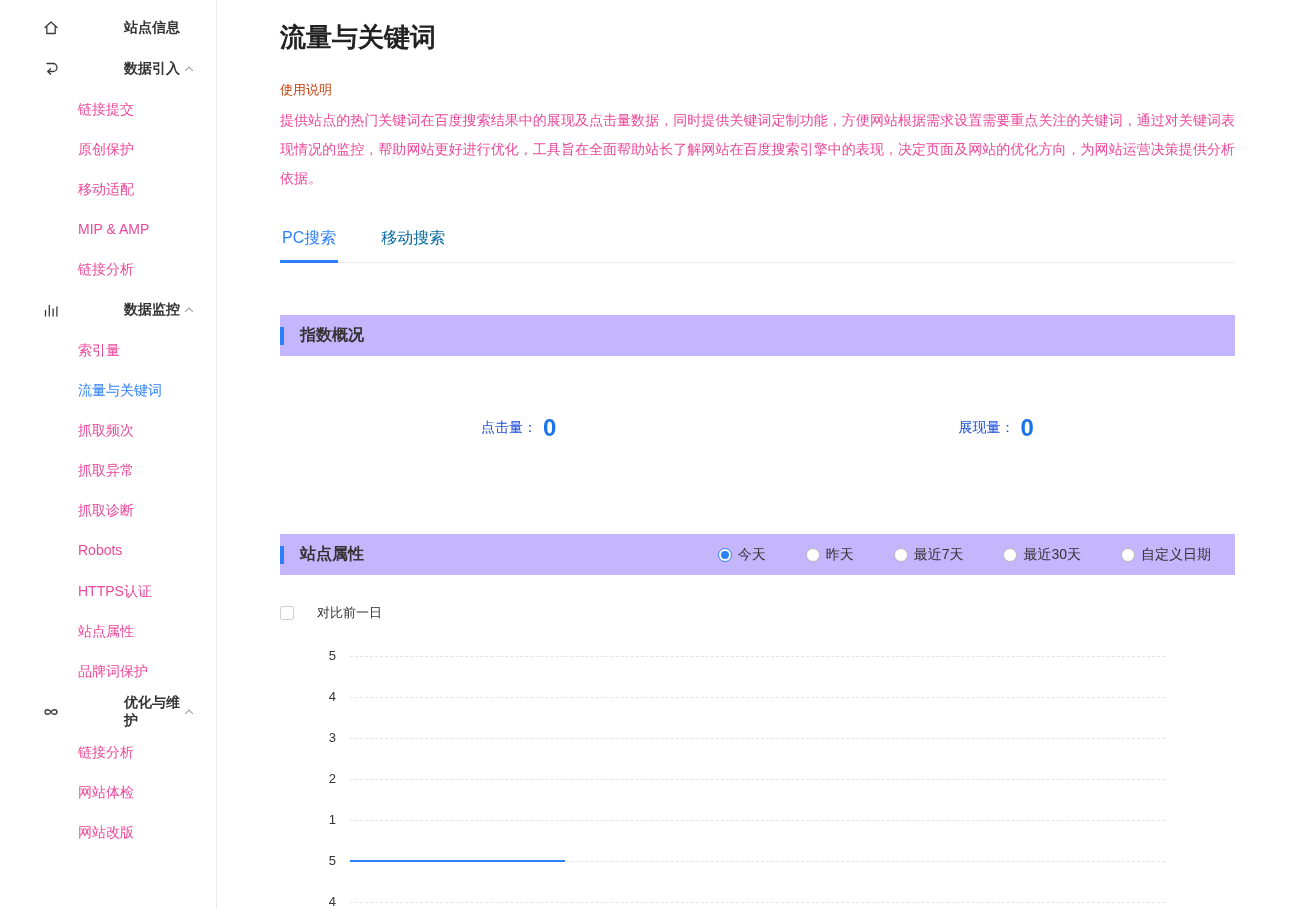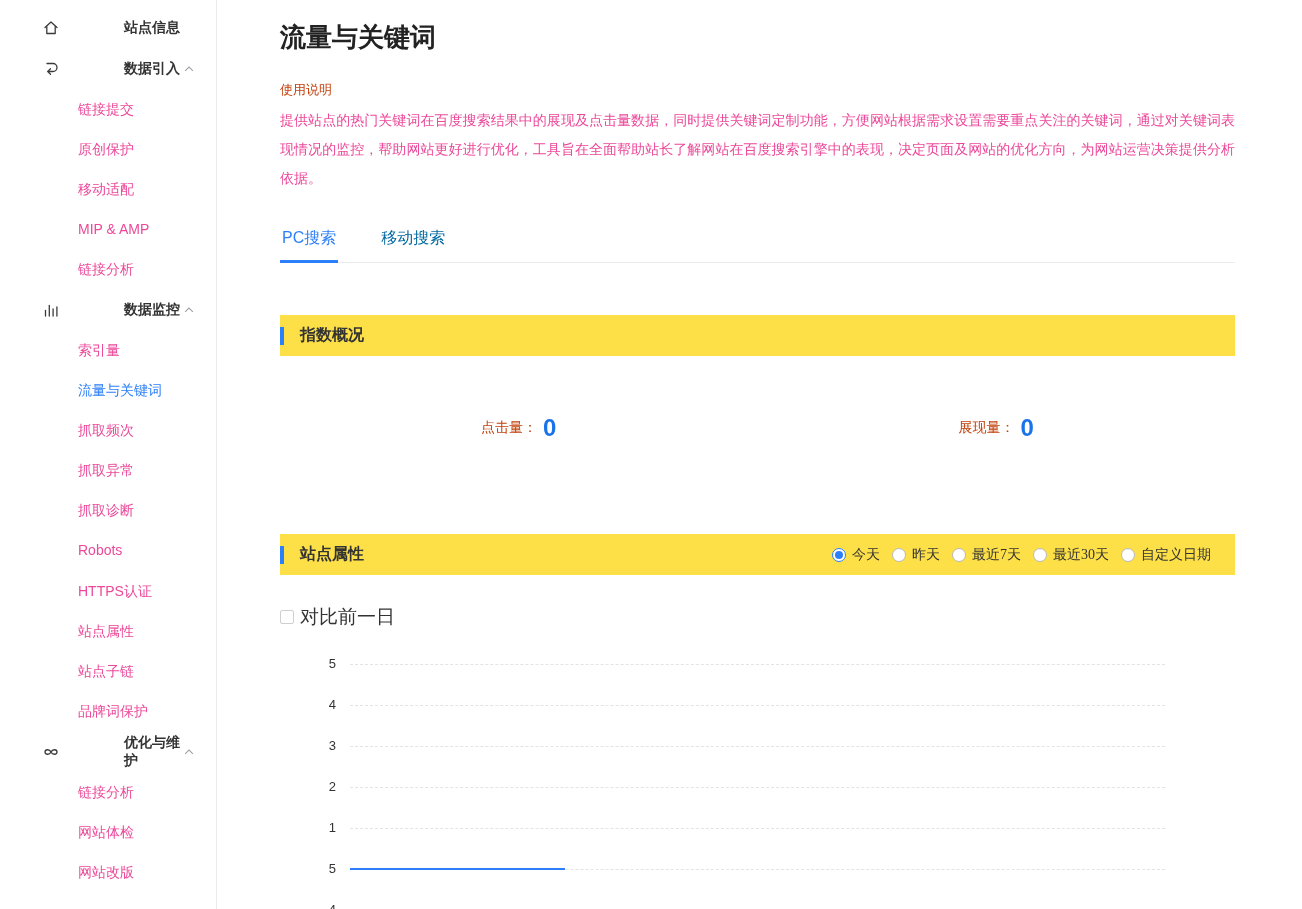--- a/index.html
+++ b/index.html
@@ -28,36 +28,36 @@
   .main { flex: 1; padding: 0 67px 0 63px; overflow: hidden; }
   .page-title { font-size: 26px; font-weight: bold; color: #222; margin: 20px 0 0; }
   .usage-label { font-size: 13px; color: #c2410c; margin-top: 26px; }
   .usage-text { font-size: 14px; color: #ec4899; line-height: 29px; margin: 7px 0 0; text-align: justify; }
 
   .tabs { display: flex; gap: 41px; margin-top: 25px; border-bottom: 1px solid #ececec; }
   .tab { font-size: 16px; color: #0369a1; padding: 10px 2px 13px; cursor: pointer; position: relative; }
   .tab.active { color: #2d7ff9; }
   .tab.active::after { content: ""; position: absolute; left: 0; right: 0; bottom: -1px; height: 3px; background: #2d7ff9; }
 
-  .section-bar { margin-top: 52px; height: 41px; background: #fde047; display: flex; align-items: center; }
+  .section-bar { margin-top: 52px; height: 41px; background: #c4b5fd; display: flex; align-items: center; }
   .accent { width: 4px; height: 18px; background: #2d7ff9; margin-right: 16px; flex: 0 0 4px; }
   .section-title { font-size: 16px; font-weight: bold; color: #333; }
 
   .stats-row { display: flex; margin-top: 58px; margin-bottom: 92px; }
   .stat { flex: 1; display: flex; align-items: center; justify-content: center; }
-  .stat-label { font-size: 14px; color: #c2410c; }
+  .stat-label { font-size: 14px; color: #1d4ed8; }
   .stat-value { font-size: 24px; font-weight: bold; color: #1a73e8; margin-left: 6px; }
 
-  .radio-group { margin-left: auto; display: flex; gap: 12px; padding-right: 24px; font-family: Liberation Serif, serif; }
+  .radio-group { margin-left: auto; display: flex; gap: 40px; padding-right: 24px; }
   .radio { display: flex; align-items: center; gap: 6px; font-size: 14px; color: #333; cursor: pointer; font-weight: normal; }
   .radio-dot { width: 14px; height: 14px; border-radius: 50%; border: 1px solid #b9b9b9; background: #fff; position: relative; flex: 0 0 14px; }
   .radio.selected .radio-dot { border-color: #2d7ff9; }
   .radio.selected .radio-dot::after { content: ""; position: absolute; left: 2px; top: 2px; right: 2px; bottom: 2px; border-radius: 50%; background: #2d7ff9; }
 
-  .compare { display: flex; align-items: center; gap: 6px; margin-top: 29px; font-size: 19px; color: #333; cursor: pointer; }
+  .compare { display: flex; align-items: center; gap: 23px; margin-top: 29px; font-size: 13px; color: #333; cursor: pointer; }
   .checkbox { width: 14px; height: 14px; border: 1px solid #cfcfcf; border-radius: 2px; background: #fff; flex: 0 0 14px; }
 
   .chart { position: relative; margin-top: 34px; height: 270px; }
   .grid-row { position: absolute; left: 70px; width: 815px; height: 0; border-top: 1px dashed #e4e4e4; }
   .grid-row .tick { position: absolute; left: -46px; top: -9px; width: 32px; text-align: right; font-size: 13px; color: #333; }
   .data-line { position: absolute; left: 70px; top: 204px; width: 215px; height: 2px; background: #2d7ff9; }
 </style>
 </head>
 <body>
 
@@ -118,21 +118,20 @@
     <div class="sub-item active">流量与关键词</div>
     <div class="sub-item">抓取频次</div>
     <div class="sub-item">抓取异常</div>
     <div class="sub-item">抓取诊断</div>
     <div class="sub-item">Robots</div>
   </div>
 
   <div class="nav-group">
     <div class="sub-item">HTTPS认证</div>
     <div class="sub-item">站点属性</div>
-    <div class="sub-item">站点子链</div>
     <div class="sub-item">品牌词保护</div>
   </div>
 
   <div class="nav-group">
     <div class="group-header">
       <span class="icon">
         <svg width="18" height="18" viewBox="0 0 18 18">
             <path d="M9 9 C7.5 5.8 3 6.2 3 9 C3 11.8 7.5 12.2 9 9 C10.5 5.8 15 6.2 15 9 C15 11.8 10.5 12.2 9 9 Z"></path>
           </svg>
       </span>

